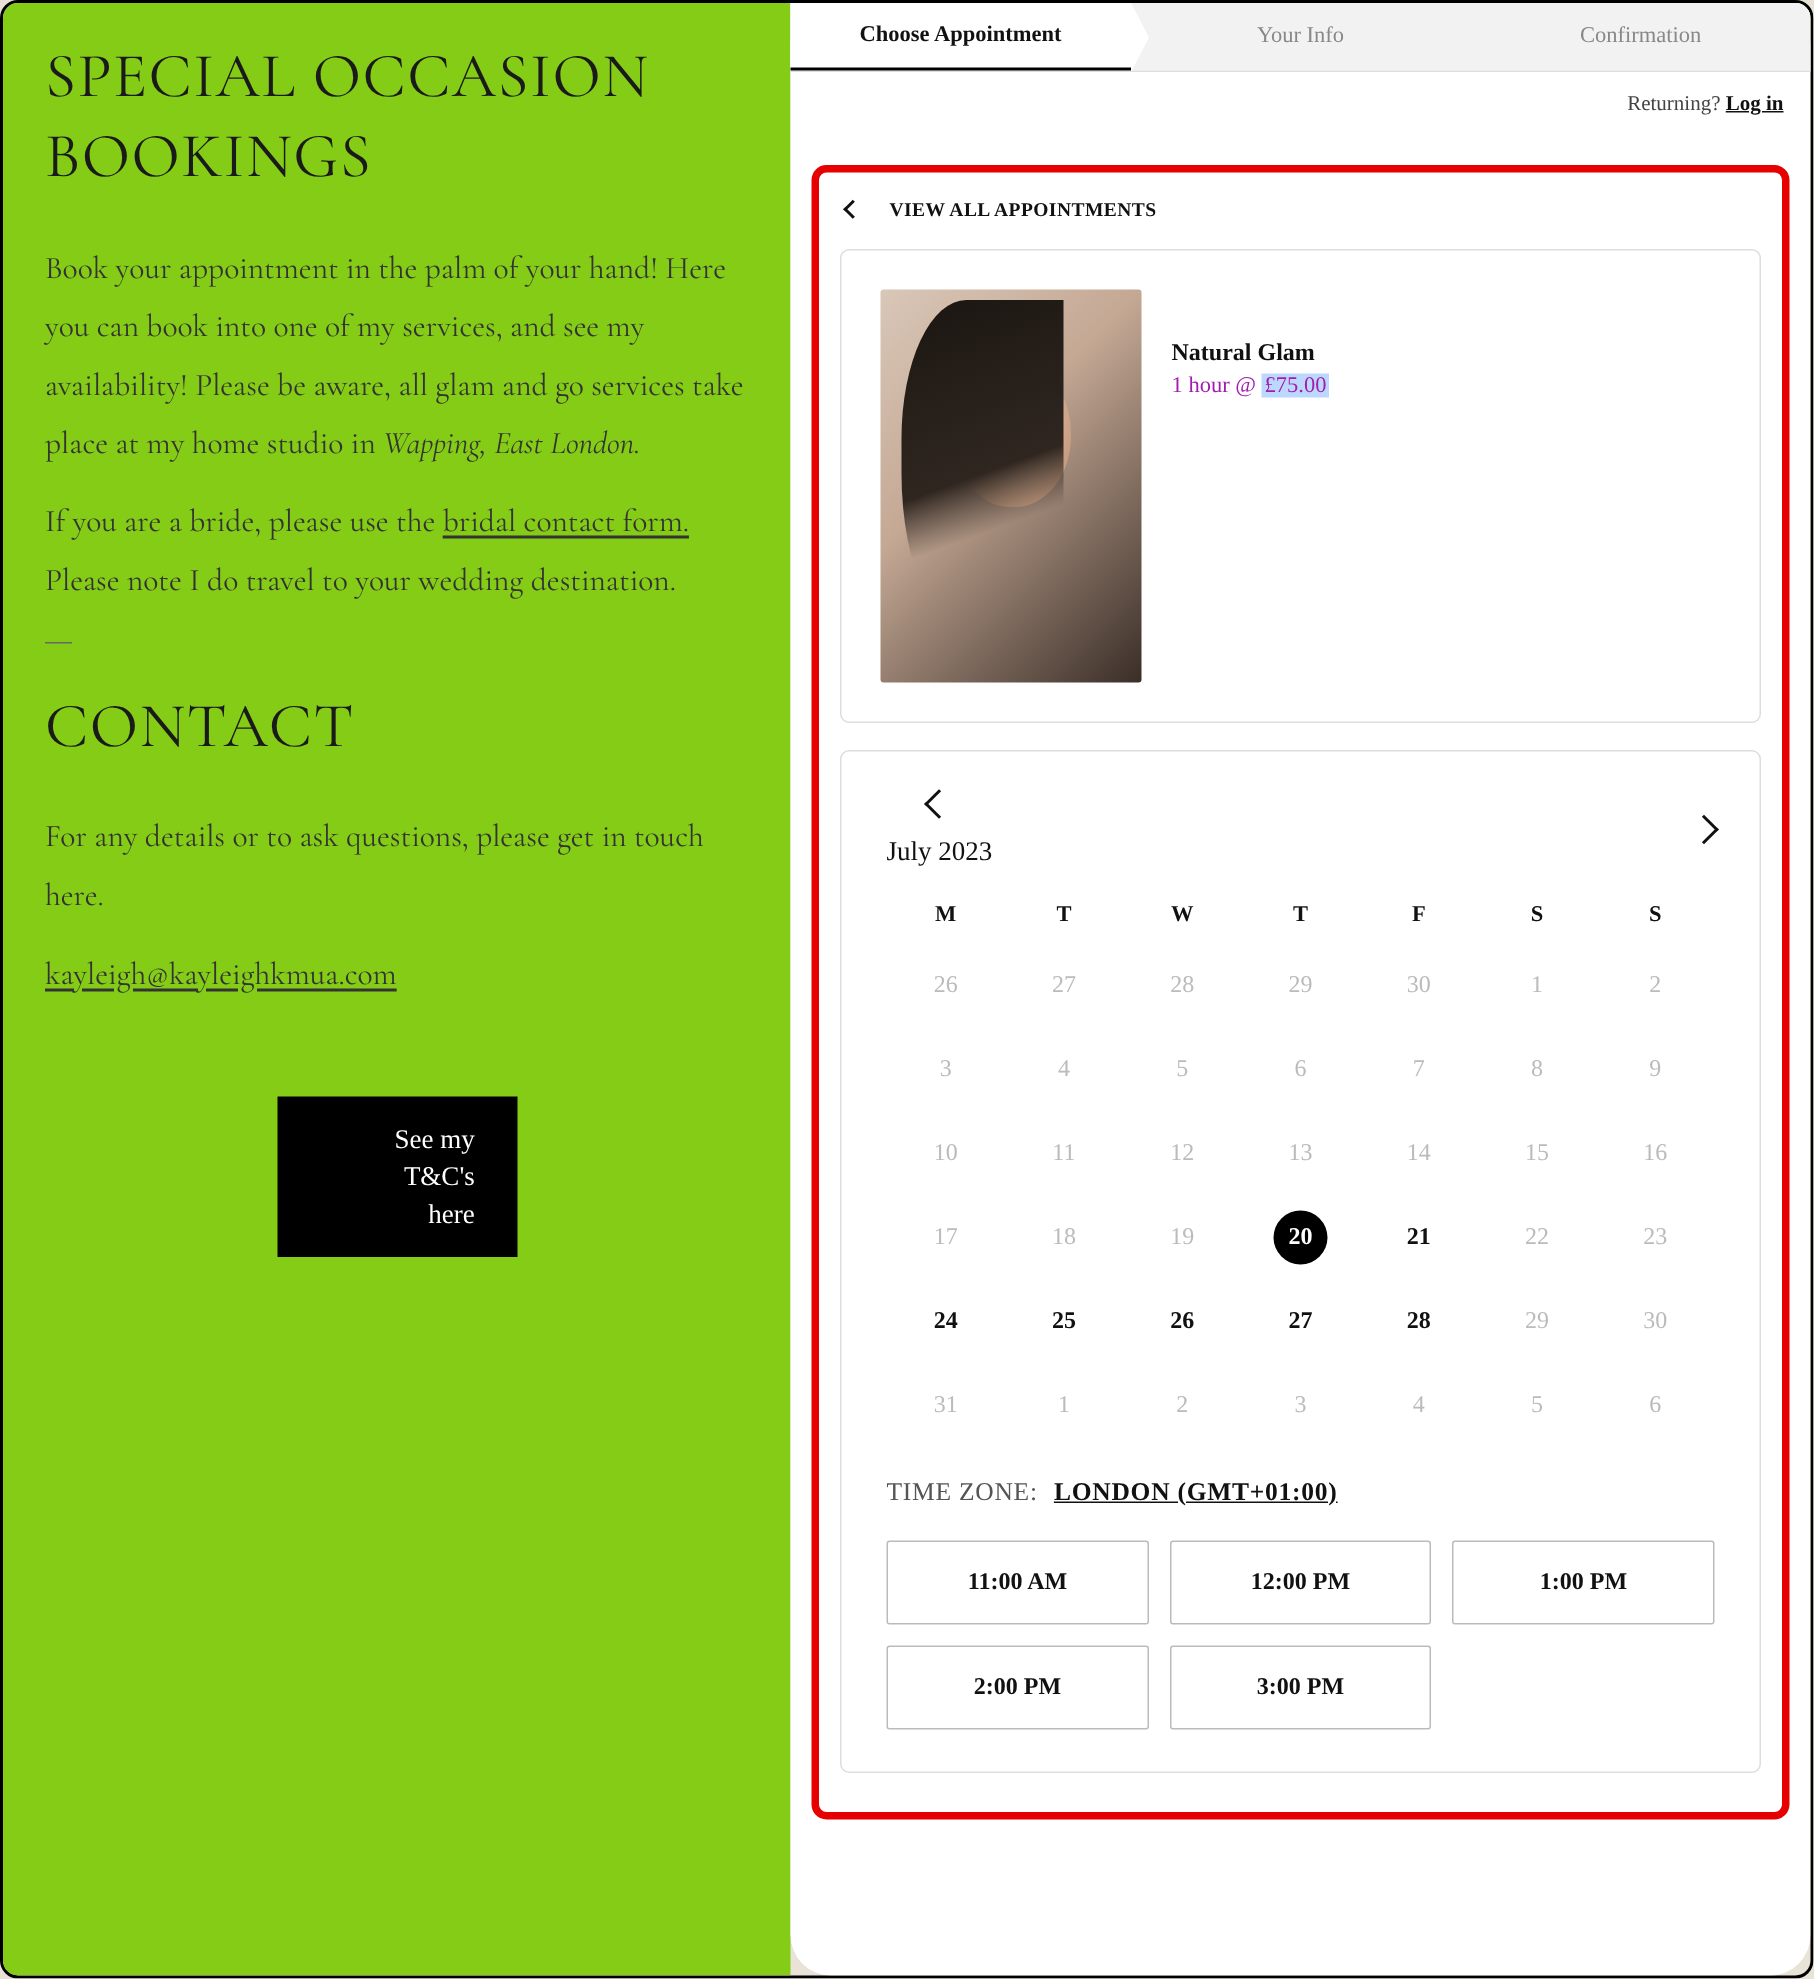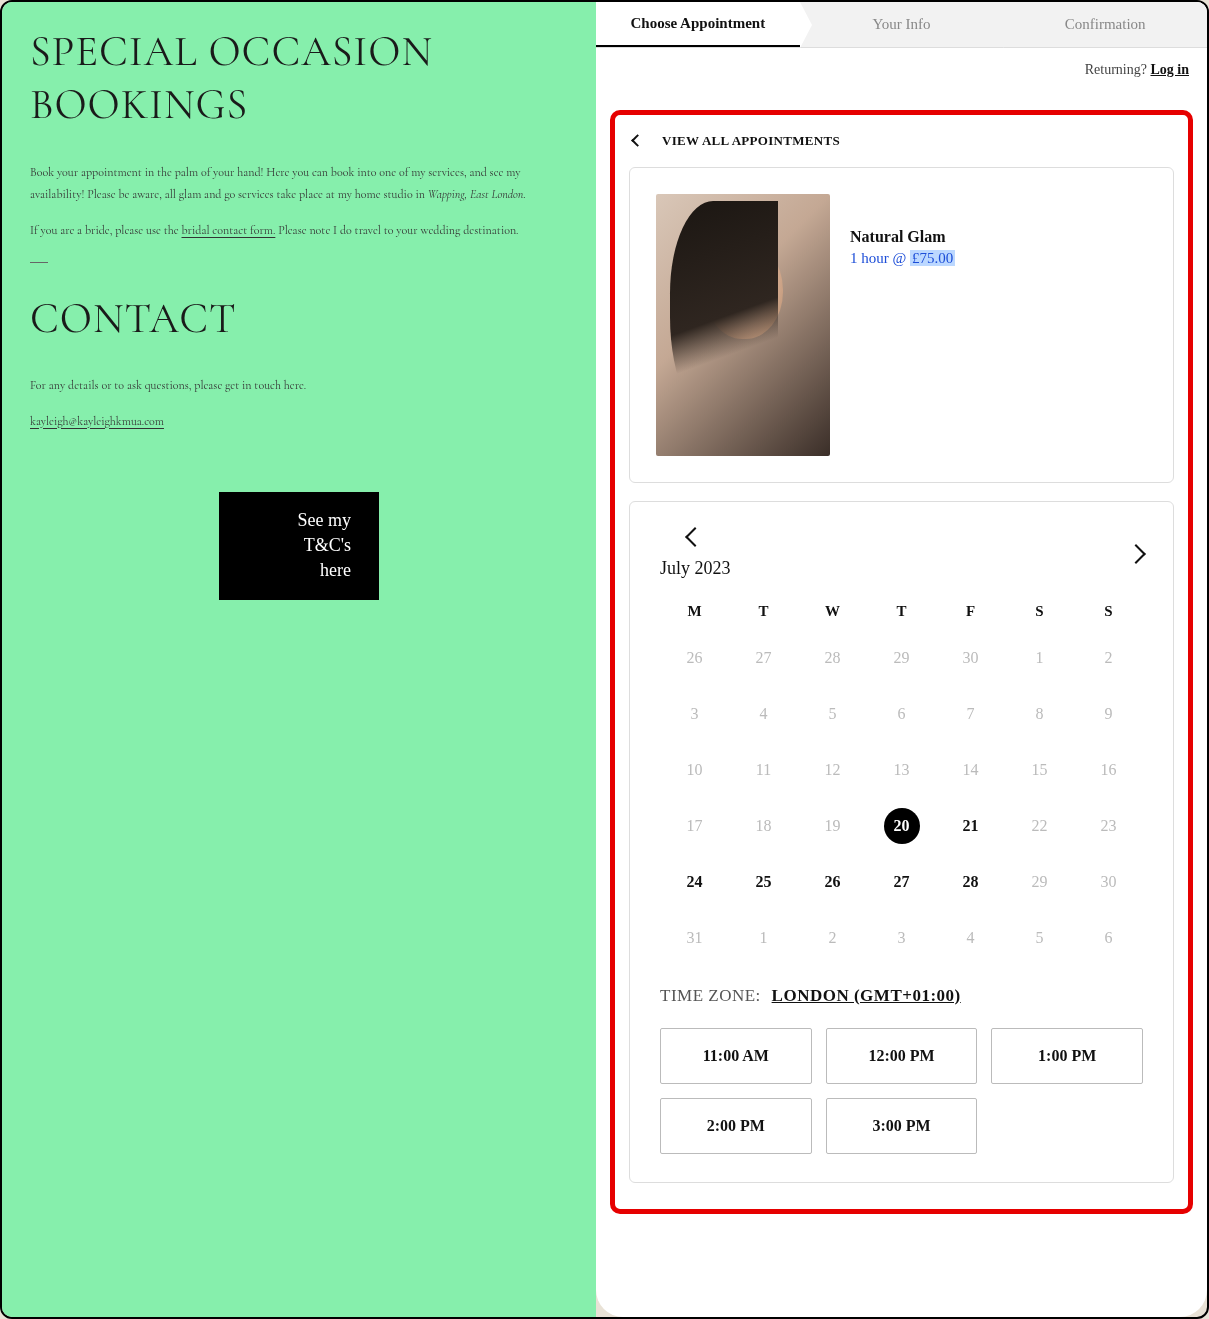--- a/index.html
+++ b/index.html
@@ -13,36 +13,36 @@
     }
     .page {
       display: flex;
       width: 100%;
       height: 100%;
       border: 2px solid #000;
       border-radius: 12px;
       overflow: hidden;
     }
     .left-col {
-      width: 594px;
+      width: 525px;
       padding: 24px 28px 28px 28px;
-      background: #86efac;
+      background: #84cc16;
     }
     .heading {
       font-family: 'Cormorant Garamond', 'Times New Roman', serif;
       font-size: 42px;
       font-weight: 400;
       letter-spacing: 1px;
       line-height: 1.25;
       color: #1a1a1a;
       margin-bottom: 30px;
     }
     .body-text {
       font-family: 'Cormorant Garamond', Georgia, serif;
-      font-size: 12px;
+      font-size: 21px;
       line-height: 1.85;
       color: #333;
       margin-bottom: 14px;
     }
     .body-text .italic { font-style: italic; }
     .body-text a, .link {
       color: #333;
       text-decoration: underline;
       text-underline-offset: 3px;
     }
@@ -169,21 +169,21 @@
     .svc-photo::after {
       content: "";
       position: absolute;
       top: 3%; left: 8%;
       width: 62%; height: 88%;
       background: linear-gradient(160deg, #1b1612 0%, #2f2620 50%, transparent 65%);
       border-radius: 40% 0 0 50%;
     }
     .svc-info { flex: 1; }
     .svc-name { font-weight: 700; font-size: 16px; color: #111; margin-bottom: 4px; margin-top: 34px; }
-    .svc-meta { font-size: 15px; color: #1d4ed8; }
+    .svc-meta { font-size: 15px; color: #a21caf; }
     .price-hl { background: #bcd8ff; padding: 0 2px; }
 
     .cal-card {
       border: 1px solid #ddd;
       border-radius: 6px;
       padding: 28px 30px;
     }
     .cal-header {
       display: flex;
       align-items: center;

